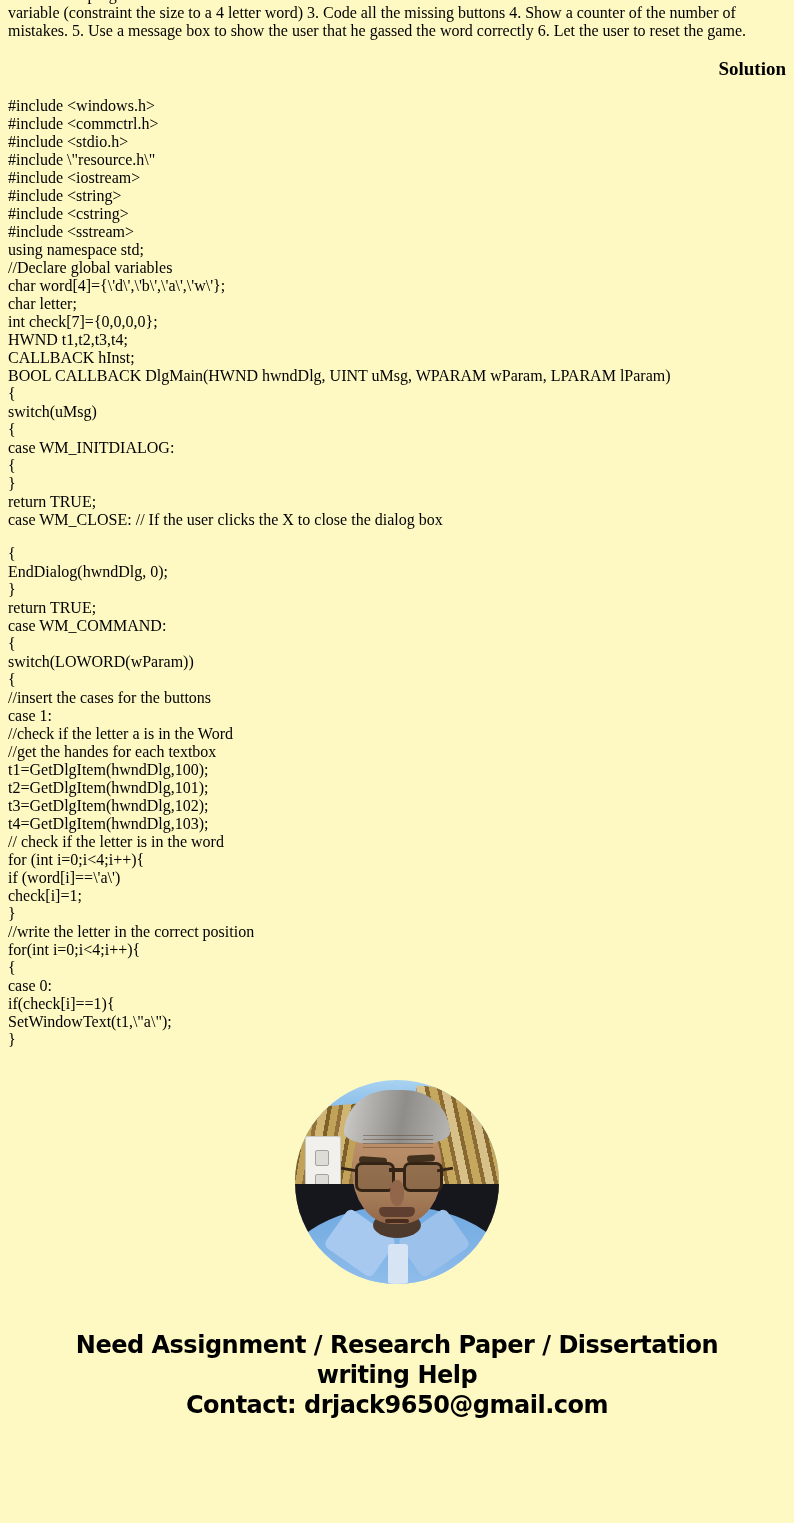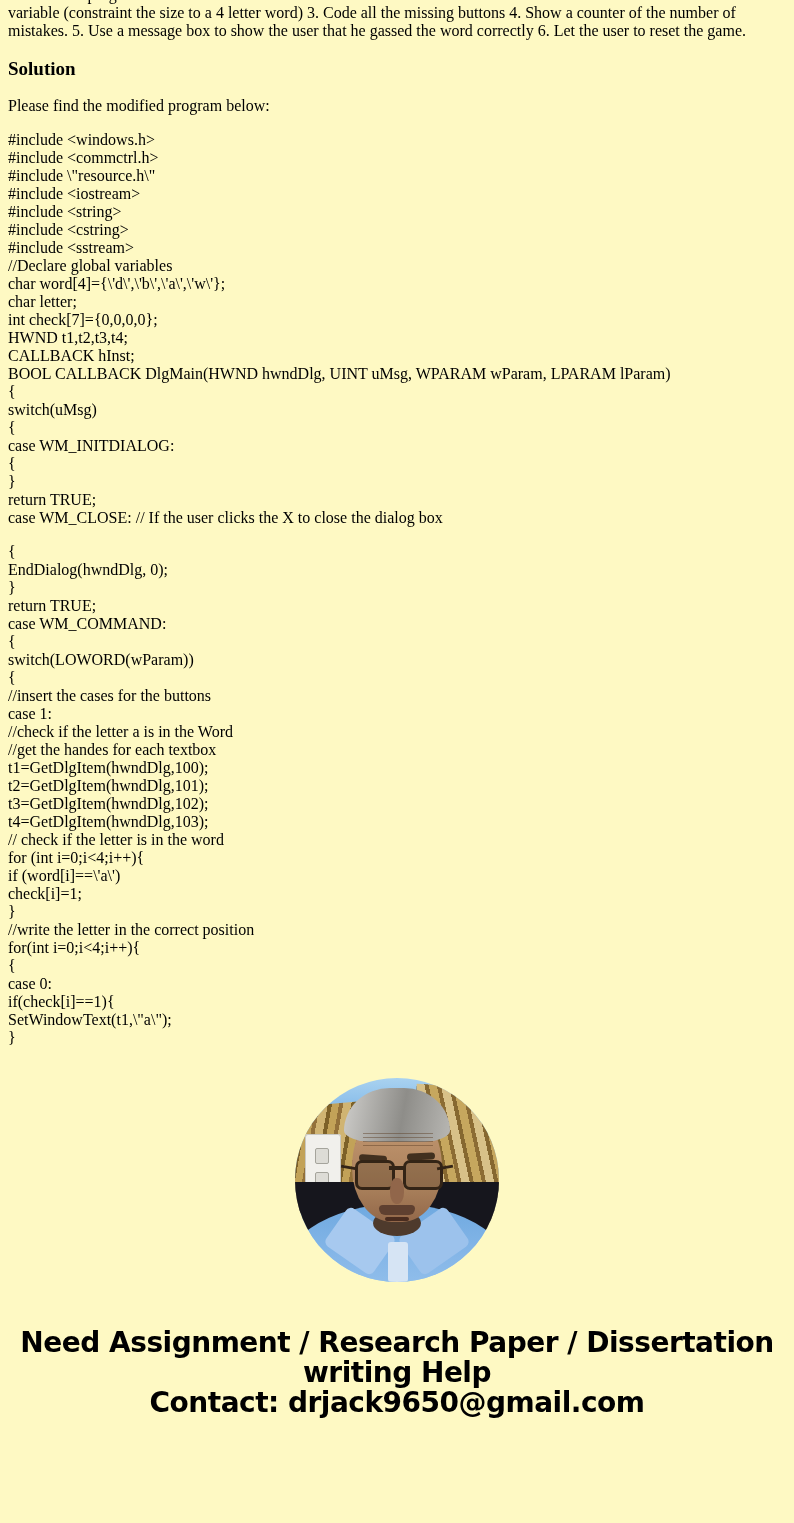--- a/index.html
+++ b/index.html
@@ -14,20 +14,21 @@
     font-size: 16px;
     line-height: 18px;
   }
   .intro { margin: -14px 8px 0 8px; }
   .text-line { white-space: nowrap; }
   .heading {
     font-weight: bold;
     font-size: 19px;
     line-height: 21px;
     margin: 18px 8px;
+    text-align: right;
   }
   .lead { margin: 18px 8px 16px 8px; }
   .code { margin: 0 8px 16px 8px; }
   .code-line { white-space: pre; }
 
   
   .avatar-wrap { margin-top: 31px; text-align: center; }
   .avatar {
     position: relative;
     width: 204px; height: 204px;
@@ -93,48 +94,49 @@
   .nose { left: 95px; top: 100px; width: 14px; height: 26px; background: #91664a; border-radius: 45%; }
   .mustache { left: 84px; top: 127px; width: 36px; height: 10px; background: #5f4030; border-radius: 5px 5px 8px 8px; }
   .mouth { left: 90px; top: 139px; width: 24px; height: 4px; background: #4a2c1f; border-radius: 2px; }
 
   
   .footer {
     margin: 46px 8px 0 8px;
     text-align: center;
     font-family: "DejaVu Sans", sans-serif;
     font-weight: bold;
-    font-size: 28px;
+    font-size: 24px;
     line-height: 30px;
     letter-spacing: -0.5px;
   }
 </style>
 </head>
 <body>
 
 <div id="page">
 
   <div class="intro">
       <div class="text-line">a button the program will check if the letter is in the word and show the letter in a text box. 2. The word is stored in a char</div>
       <div class="text-line">variable (constraint the size to a 4 letter word) 3. Code all the missing buttons 4. Show a counter of the number of</div>
       <div class="text-line">mistakes. 5. Use a message box to show the user that he gassed the word correctly 6. Let the user to reset the game.</div>
     </div>
 
   <div class="heading">Solution</div>
 
-  <div class="lead">Please find the modified program below:</div>
 
   <div class="code">
       <div class="code-line">#include &lt;windows.h&gt;</div>
       <div class="code-line">#include &lt;commctrl.h&gt;</div>
+      <div class="code-line">#include &lt;stdio.h&gt;</div>
       <div class="code-line">#include \"resource.h\"</div>
       <div class="code-line">#include &lt;iostream&gt;</div>
       <div class="code-line">#include &lt;string&gt;</div>
       <div class="code-line">#include &lt;cstring&gt;</div>
       <div class="code-line">#include &lt;sstream&gt;</div>
+      <div class="code-line">using namespace std;</div>
       <div class="code-line">//Declare global variables</div>
       <div class="code-line">char word[4]={\'d\',\'b\',\'a\',\'w\'};</div>
       <div class="code-line">char letter;</div>
       <div class="code-line">int check[7]={0,0,0,0};</div>
       <div class="code-line">HWND t1,t2,t3,t4;</div>
       <div class="code-line">CALLBACK hInst;</div>
       <div class="code-line">BOOL CALLBACK DlgMain(HWND hwndDlg, UINT uMsg, WPARAM wParam, LPARAM lParam)</div>
       <div class="code-line">{</div>
       <div class="code-line">switch(uMsg)</div>
       <div class="code-line">{</div>

